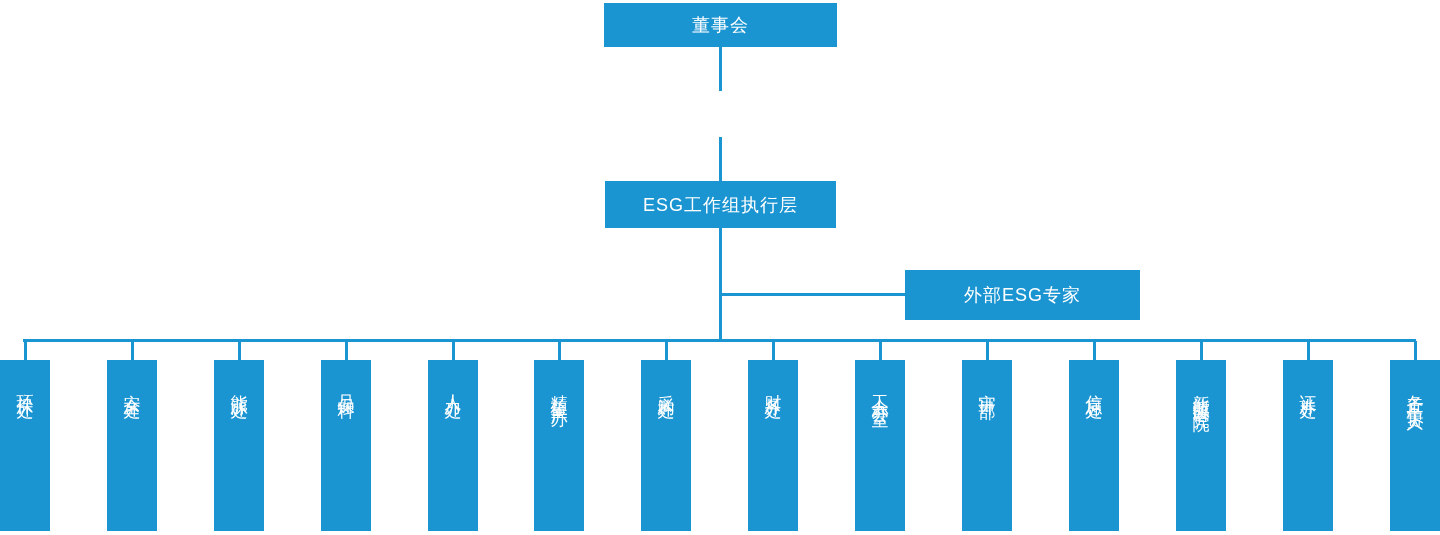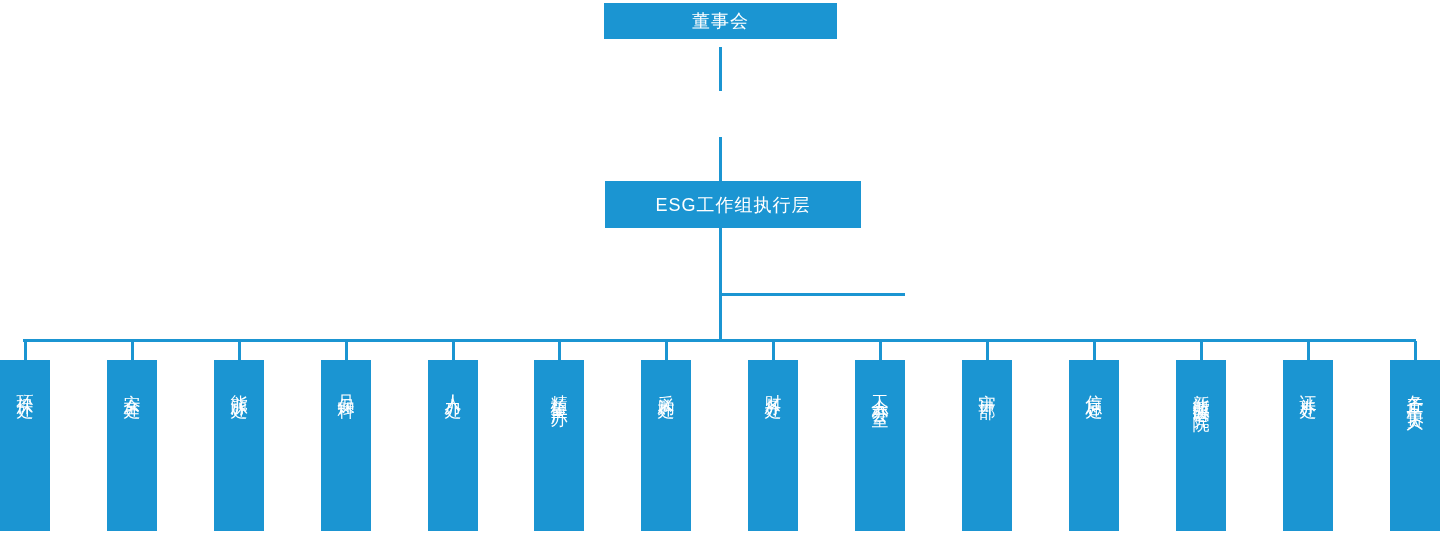--- a/index.html
+++ b/index.html
@@ -19,23 +19,23 @@
     position: absolute;
     background: #1b95d2;
     color: #ffffff;
     display: flex;
     align-items: center;
     justify-content: center;
     font-size: 18px;
     letter-spacing: 1px;
     box-sizing: border-box;
   }
-  .node-board   { left: 604px; top: 3px;   width: 233px; height: 36px; }
+  .node-board   { left: 604px; top: 3px;   width: 233px; height: 44px; }
   .node-mgmt    { left: 605px; top: 91px;  width: 231px; height: 46px; }
-  .node-exec    { left: 605px; top: 181px; width: 256px; height: 47px; }
+  .node-exec    { left: 605px; top: 181px; width: 231px; height: 47px; }
   .node-expert  { left: 905px; top: 270px; width: 235px; height: 50px; }
 
   .connector {
     position: absolute;
     background: #1b95d2;
   }
   .spine-1  { left: 719px; top: 47px;  width: 3px;    height: 44px; }
   .spine-2  { left: 719px; top: 137px; width: 3px;    height: 44px; }
   .spine-3  { left: 719px; top: 228px; width: 3px;    height: 114px; }
   .branch-h { left: 720px; top: 293px; width: 185px;  height: 3px; }
@@ -75,20 +75,21 @@
 </head>
 <body>
 
 <div id="canvas">
 
   <div class="node node-board">董事会</div>
 
 
   <div class="node node-exec">ESG工作组执行层</div>
 
+  <div class="node node-expert">外部ESG专家</div>
 
   <div class="connector spine-1"></div>
   <div class="connector spine-2"></div>
   <div class="connector spine-3"></div>
   <div class="connector branch-h"></div>
   <div class="connector bus-h"></div>
 
   <div class="dept" style="left:0px">
       <span class="vlabel">环保处</span>
     </div>

